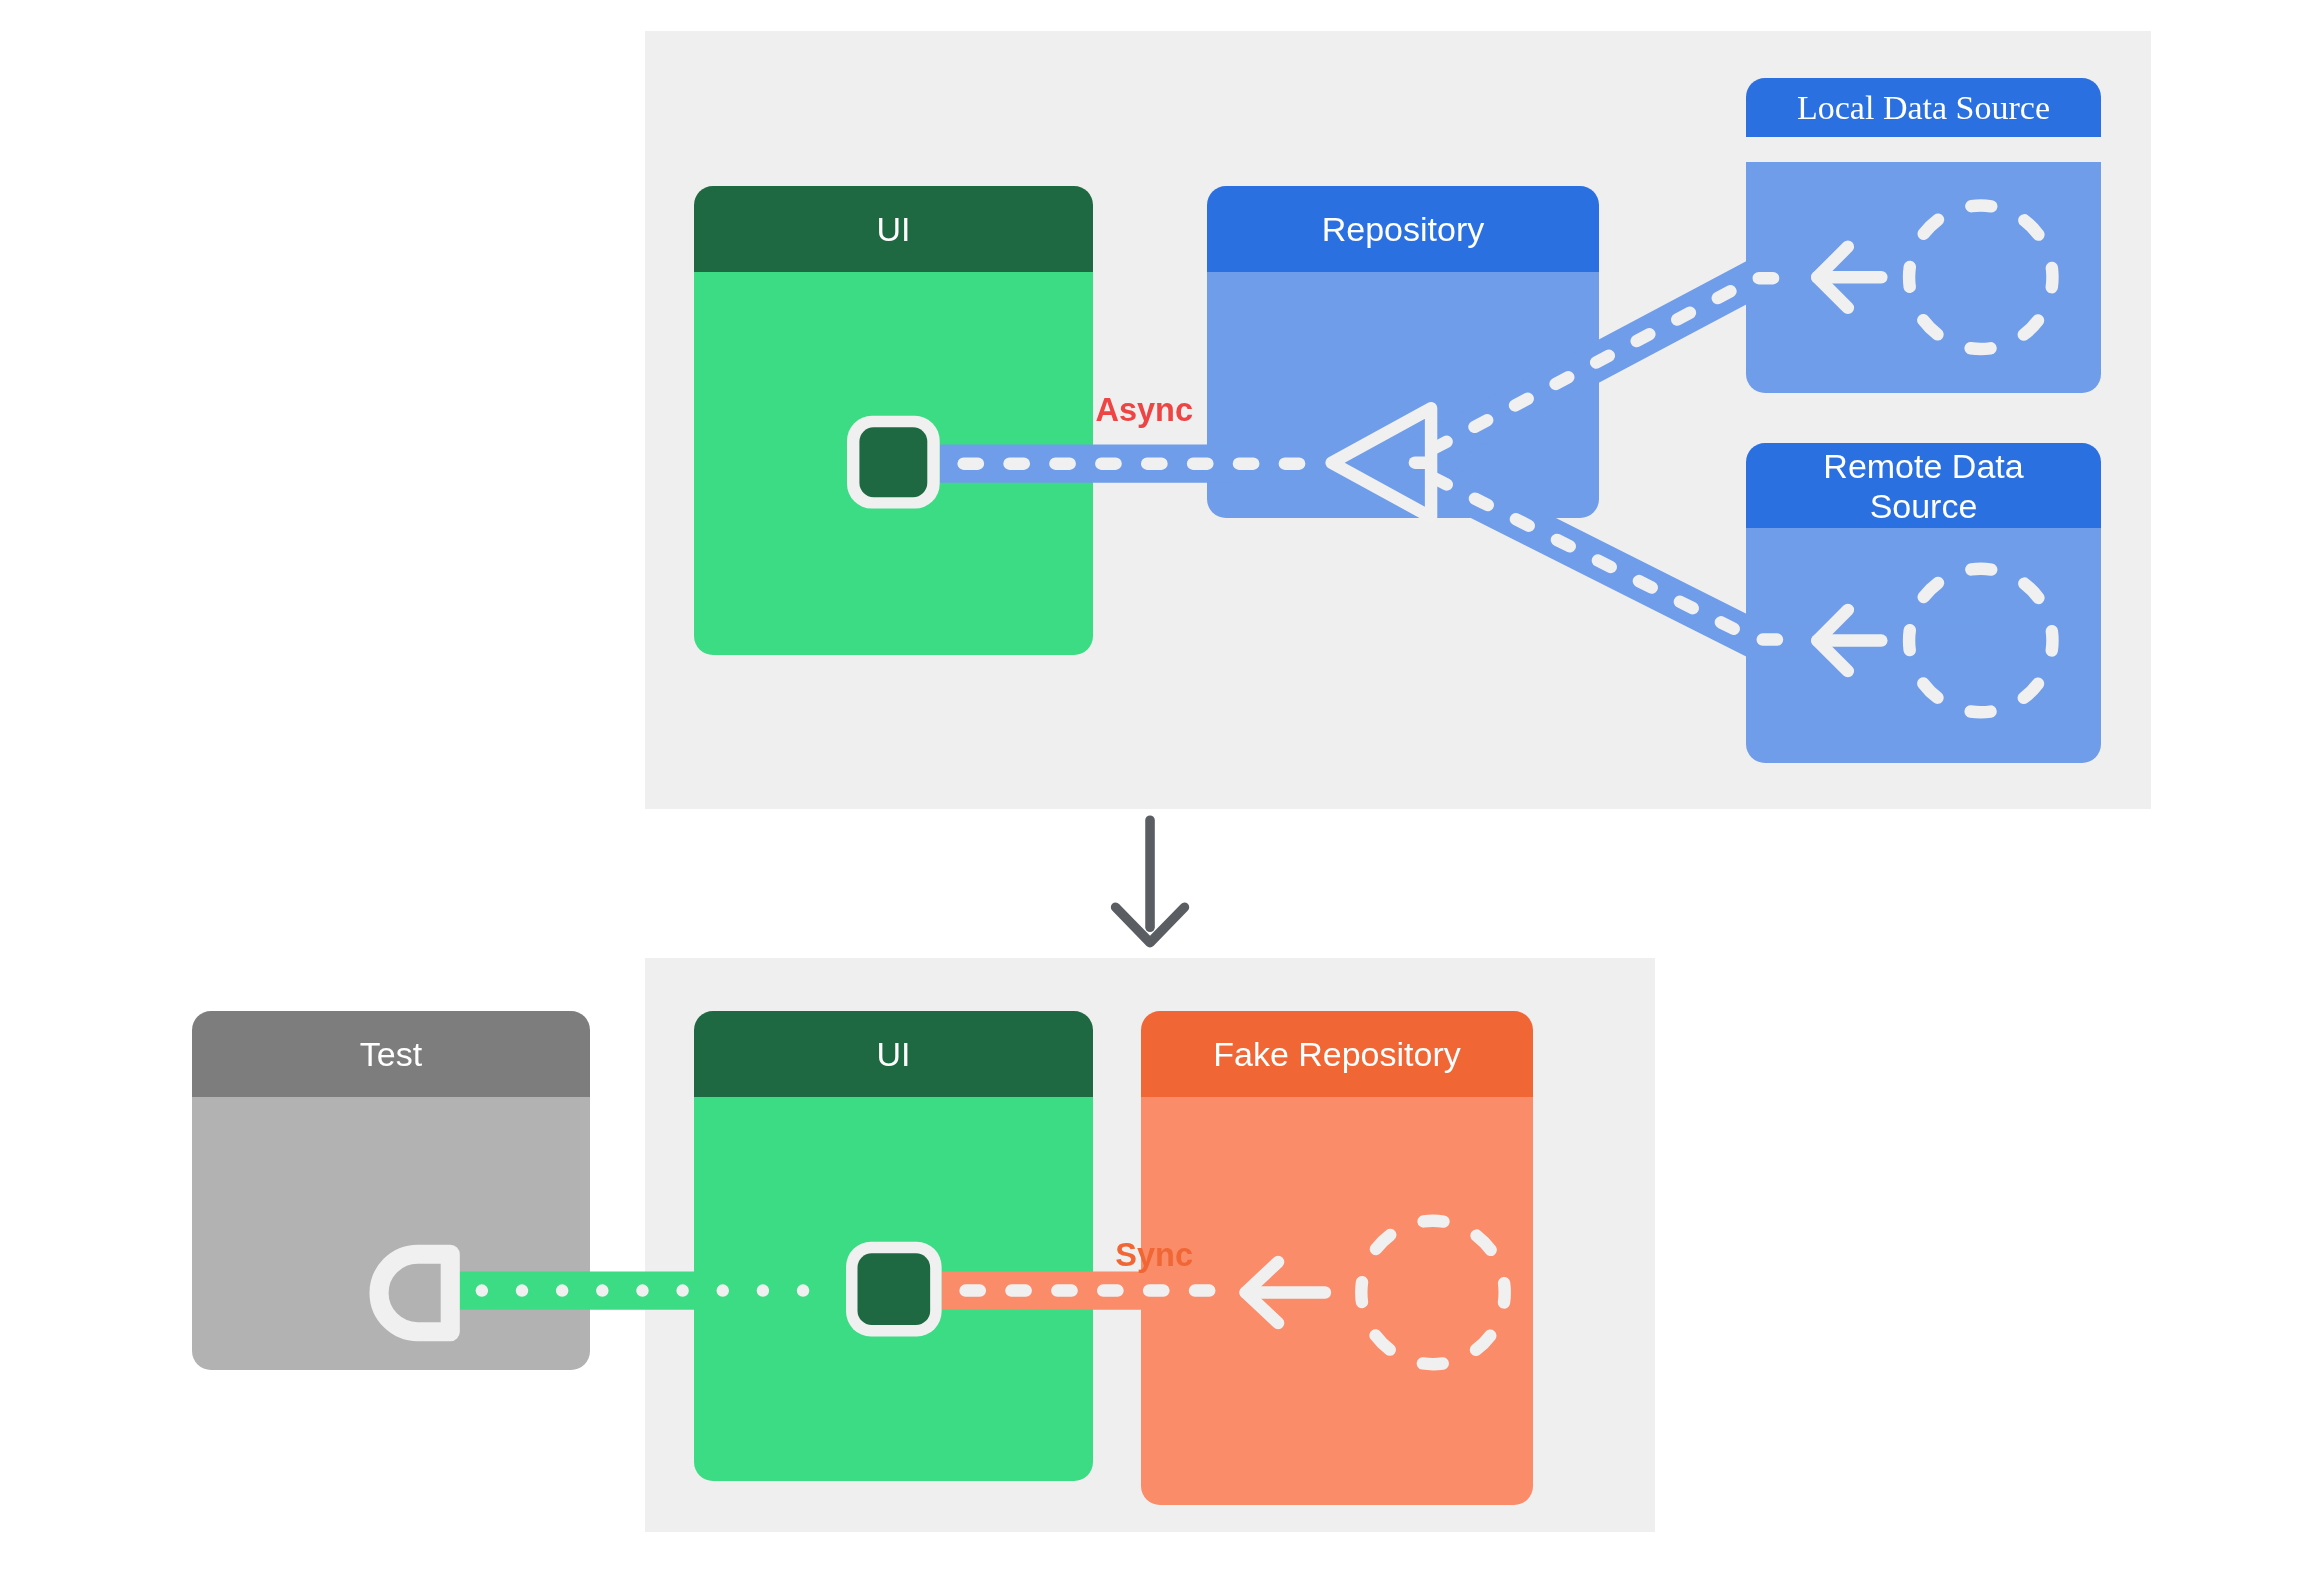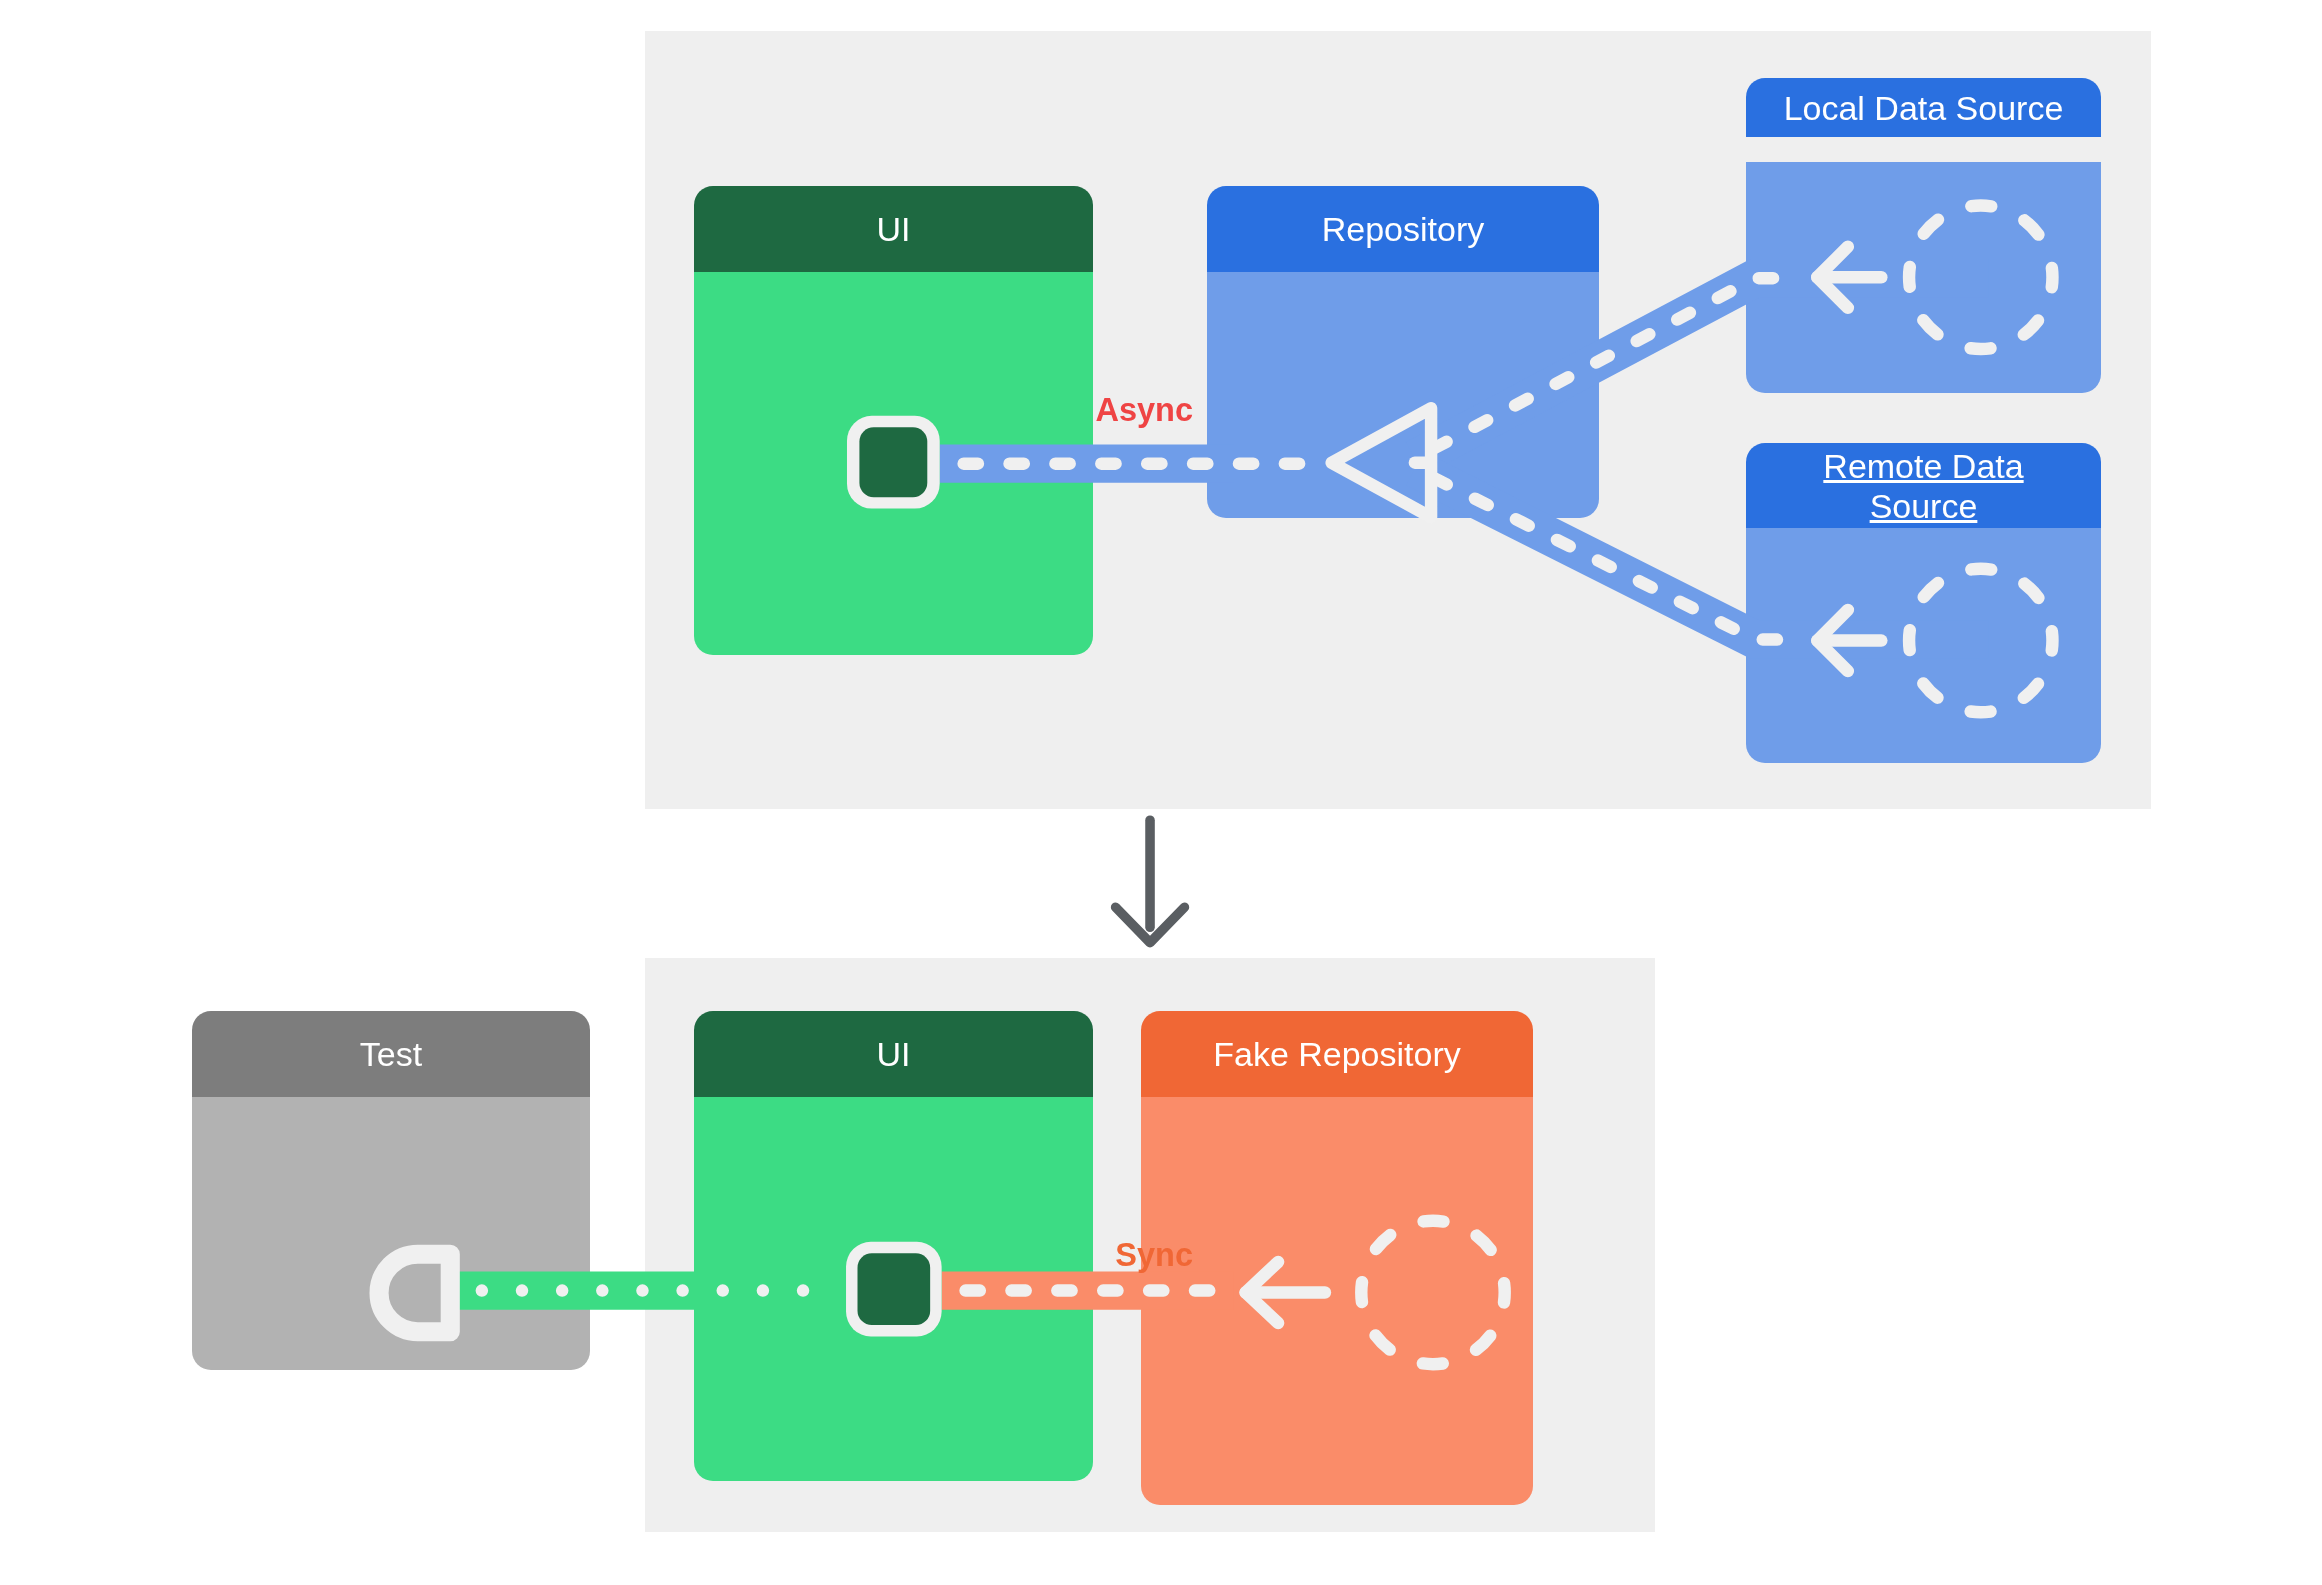--- a/index.html
+++ b/index.html
@@ -15,24 +15,24 @@
   .box-body{position:absolute;top:86px;left:0;right:0;bottom:0;}
 
   .h-green{background:#1E6941;align-items:center;}  .b-green{background:#3CDC84;}
   .h-blue{background:#2A70E0;}   .b-blue{background:#6F9DE9;}
   .h-gray{background:#7D7D7D;}   .b-gray{background:#B2B2B2;}
   .h-orange{background:#F06735;} .b-orange{background:#FA8C69;}
 
   #box-ui-top{left:694px;top:186px;width:399px;height:469px;}
   #box-repository{left:1207px;top:186px;width:392px;height:332px;}
   #box-local{left:1746px;top:78px;width:355px;height:315px;}
-  #box-local .box-header{height:59px;}
+  #box-local .box-header{height:59px;font-family:Liberation Serif, serif;}
   #box-local .box-body{top:84px;}
   #box-remote{left:1746px;top:443px;width:355px;height:320px;}
-  #box-remote .box-header{height:85px;text-decoration:underline;}
+  #box-remote .box-header{height:85px;}
   #box-remote .box-body{top:85px;}
   #box-remote .hdr-label{display:inline-block;max-width:249px;}
   #box-test{left:192px;top:1011px;width:398px;height:359px;}
   #box-ui-bottom{left:694px;top:1011px;width:399px;height:470px;}
   #box-fake{left:1141px;top:1011px;width:392px;height:494px;}
 
   svg.overlay{position:absolute;left:0;top:0;width:2323px;height:1586px;pointer-events:none;}
 
   .conn-label{position:absolute;left:994px;width:199px;text-align:right;
               font-size:32.5px;font-weight:bold;}

